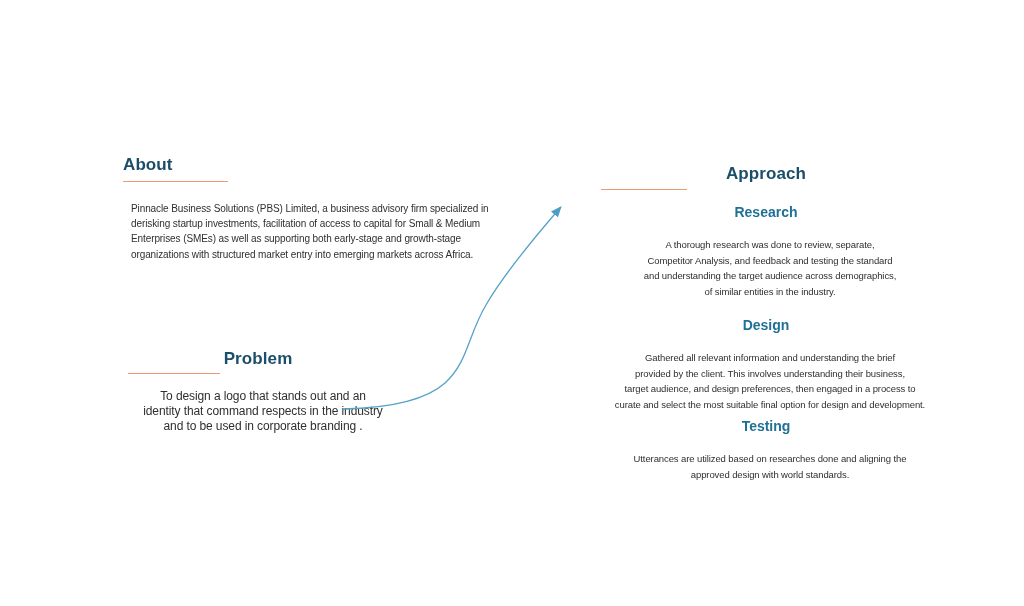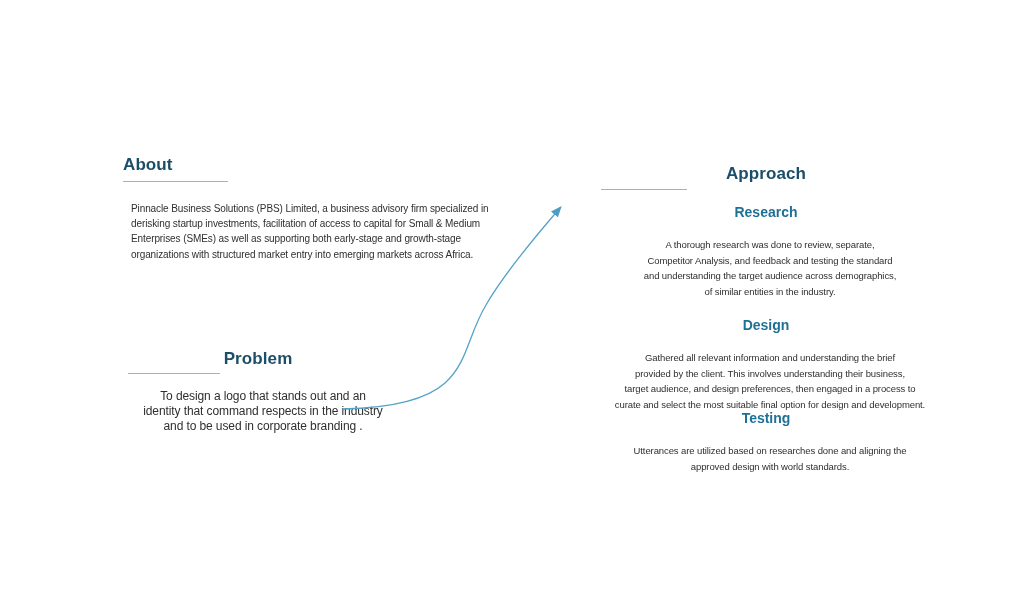--- a/index.html
+++ b/index.html
@@ -58,21 +58,21 @@
   }
 
   .sub-label {
     font-size: 14px;
     line-height: 13px;
     font-weight: 600;
     color: #1f7096;
   }
   .sub-research { margin-top: 16px; }
   .sub-design   { margin-top: 20px; }
-  .sub-testing  { margin-top: 0; }
+  .sub-testing  { margin-top: 8px; }
   .sub-body {
     margin-top: 18px;
     font-size: 9.5px;
     line-height: 15.5px;
     letter-spacing: -0.1px;
   }
 
   .arrow-svg {
     position: absolute;
     left: 330px;

